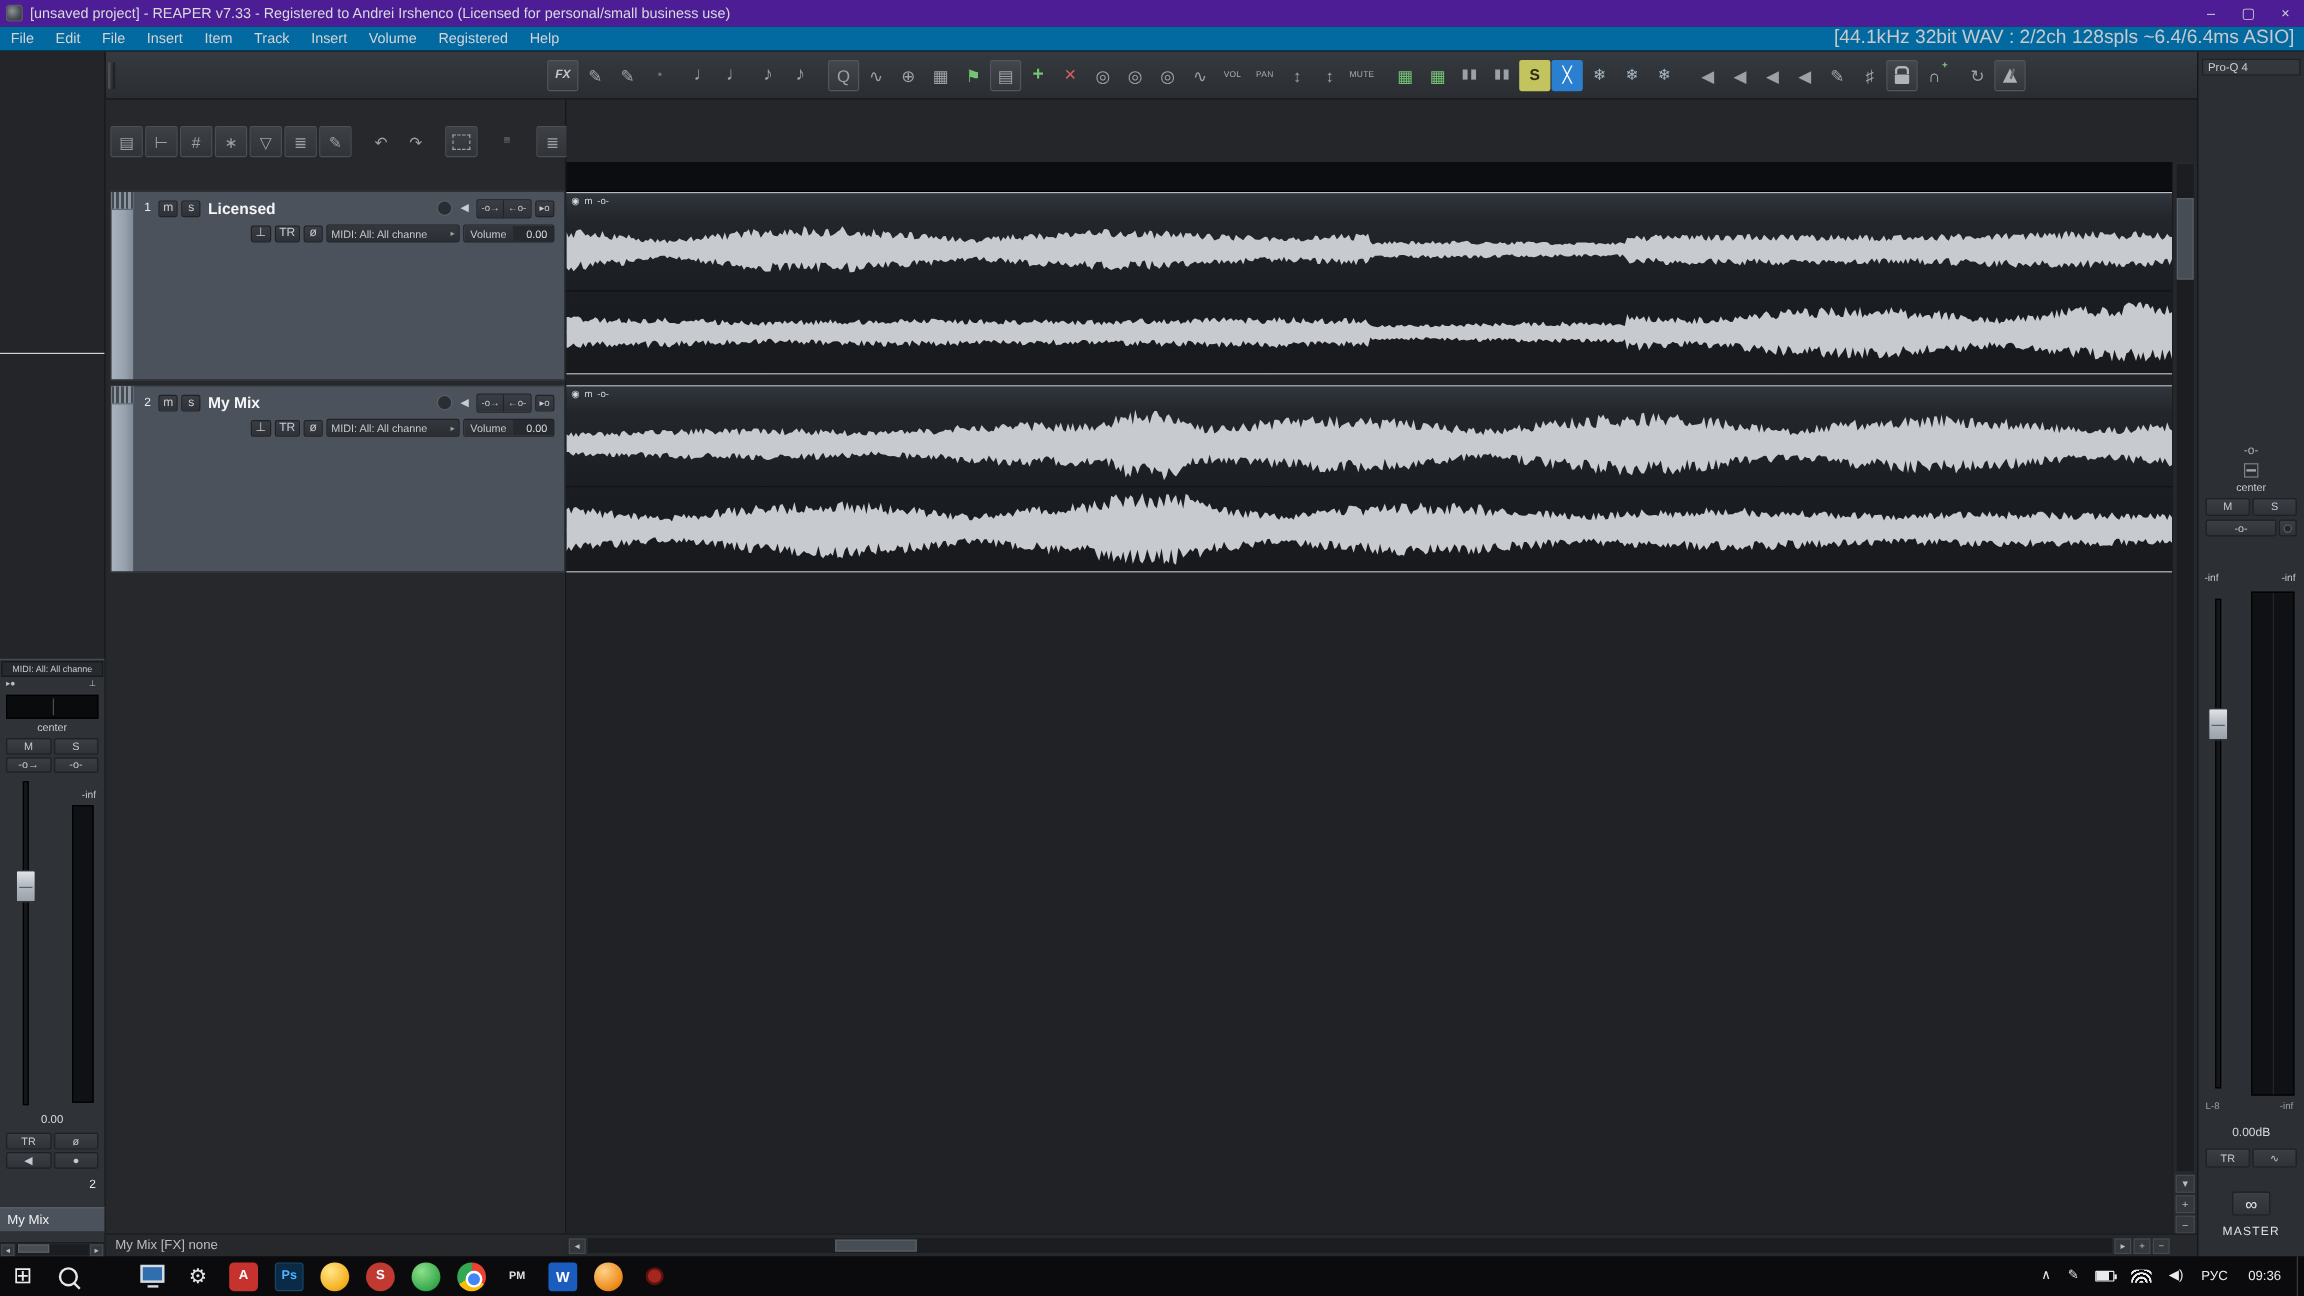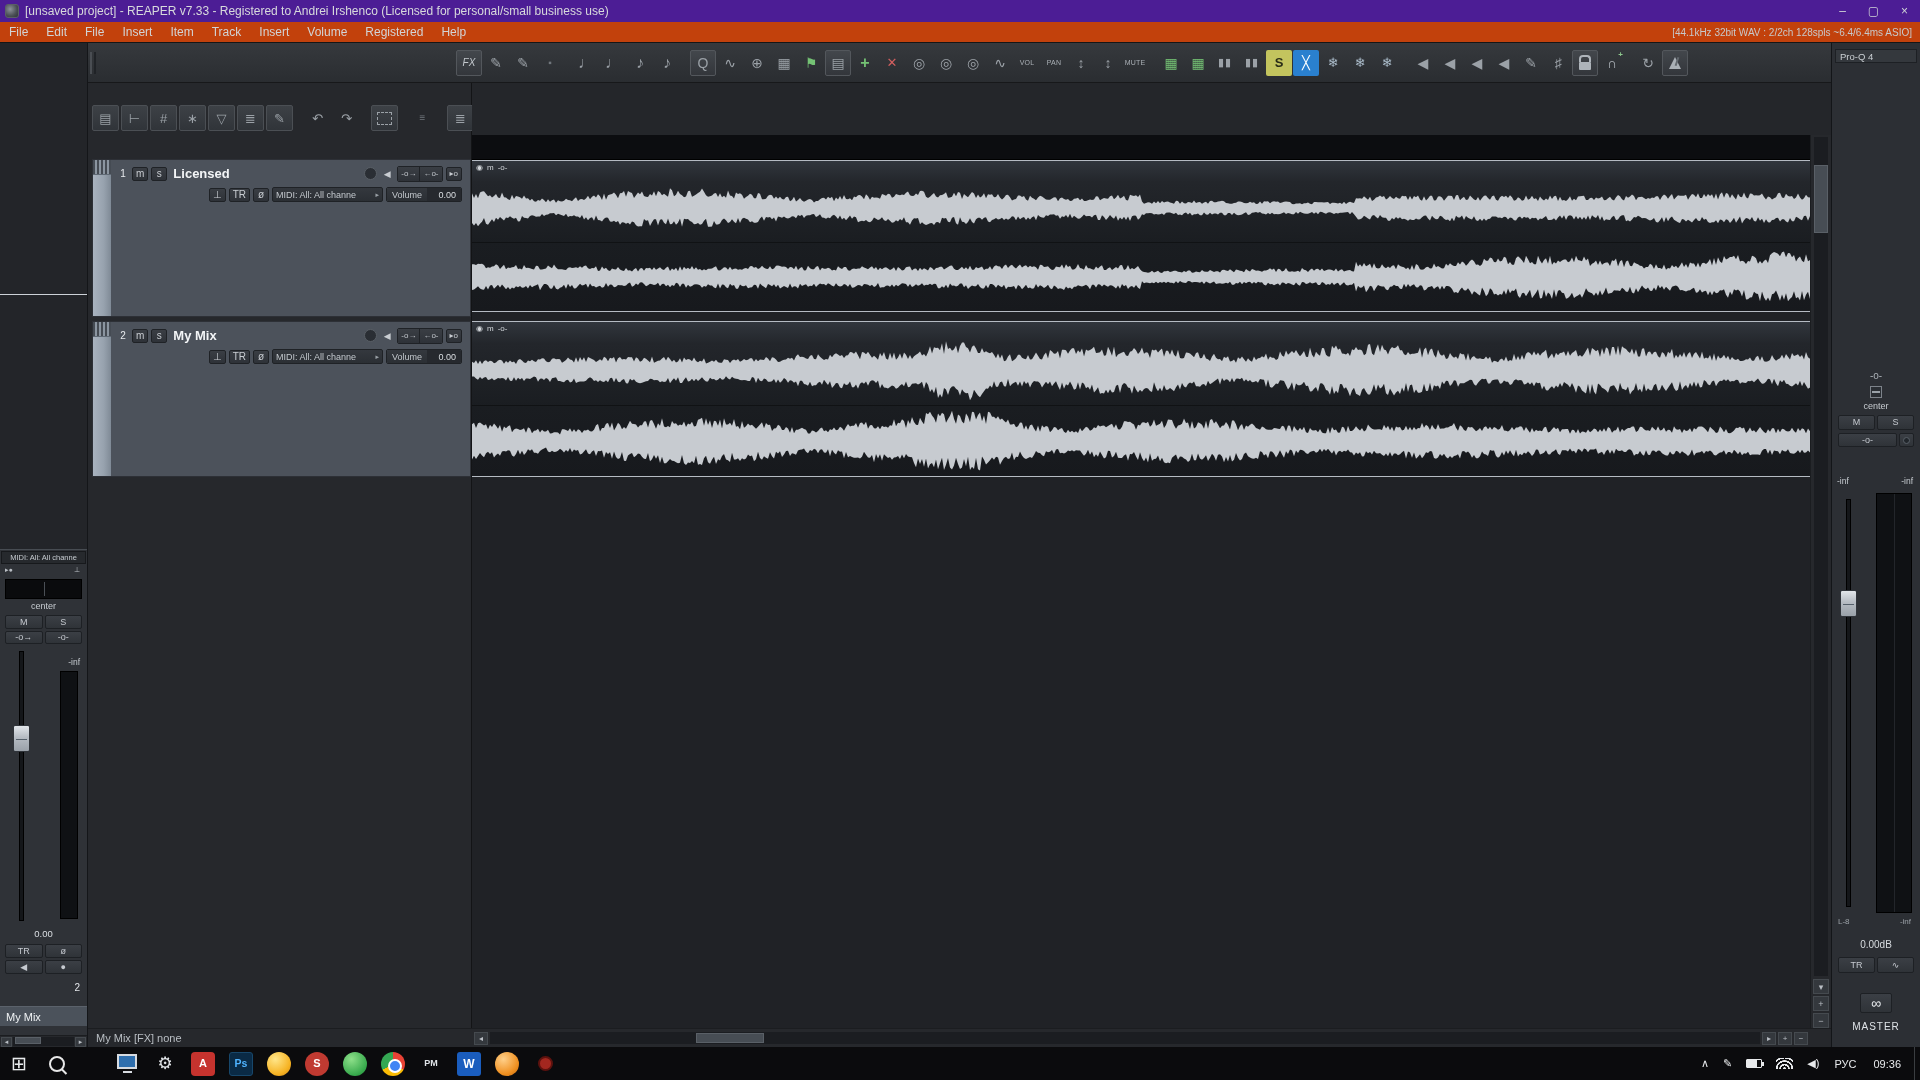--- a/index.html
+++ b/index.html
@@ -7,40 +7,40 @@
   body{position:relative;background:#1b1c1e;font-family:"Liberation Sans","DejaVu Sans",sans-serif;color:#c9ccd0;font-size:12px}
 
   
   #titlebar{position:absolute;left:0;top:0;width:1920px;height:22px;background:#4c1d95;display:flex;align-items:center;font-size:12px;color:#d8dadc;z-index:6}
   .reaper-logo{width:14px;height:14px;margin:0 6px 0 5px;border-radius:3px;background:radial-gradient(circle at 35% 35%,#8d939a,#4a4f55 60%,#2e3237);border:1px solid #5a6066;flex:none}
   .tb-title{white-space:nowrap;overflow:hidden}
   .win-buttons{margin-left:auto;display:flex;height:100%}
   .win-btn{width:31px;height:100%;display:flex;align-items:center;justify-content:center;font-size:12px;color:#cfd3d6}
 
   
-  #menubar{position:absolute;left:0;top:22px;width:1920px;height:21px;background:#c2410c;border-bottom:1px solid #151617;display:flex;align-items:center;z-index:5}
+  #menubar{position:absolute;left:0;top:22px;width:1920px;height:21px;background:#0369a1;border-bottom:1px solid #151617;display:flex;align-items:center;z-index:5}
   .menu-item{padding:0 9px;height:100%;display:flex;align-items:center;color:#d2d4d6}
-  .audio-status{margin-left:auto;padding-right:8px;font-size:10px;color:#c7c9cb;white-space:nowrap}
+  .audio-status{margin-left:auto;padding-right:8px;font-size:16px;color:#c7c9cb;white-space:nowrap}
 
   
   #toolbar{position:absolute;left:88px;top:43px;width:1743px;height:40px;background:linear-gradient(#36393d,#2a2d31);border-bottom:1px solid #17181a;display:flex;align-items:center}
   .toolbar-grip{width:6px;height:22px;margin-left:2px;border-left:2px solid #4a4e53;border-right:2px solid #202327;flex:none}
   .tb-icons{display:flex;align-items:center;margin-left:360px;gap:1px}
   .tb-icon{width:26px;height:26px;display:flex;align-items:center;justify-content:center;font-size:14px;color:#9ba1a7;position:relative;flex:none;line-height:1}
   .tb-icon.gap{margin-left:9px}
   .tb-icon.boxed{background:linear-gradient(#43474c,#33363b);border:1px solid #53575c;border-radius:2px}
   .tb-icon.green{color:#74c274}
   .tb-icon.red{color:#d25f5f;font-size:13px}
   .tb-icon.dim{color:#70767c;font-size:10px}
   .tb-icon.olive{background:#c3c45e;color:#2a2d18;font-weight:bold;border-radius:2px;font-size:13px}
   .tb-icon.blue{background:#2a80cf;color:#fff;border-radius:2px;font-size:13px}
   .tb-icon.snow{color:#a9bac8;font-size:13px}
   .tb-icon.tinylabel{font-size:7px;color:#aab0b6;letter-spacing:.2px}
   .tb-icon.bignote{font-size:16px}
-  .tb-icon.fxfont{font-size:10px;font-weight:normal;font-style:italic;color:#c3c8cd}
+  .tb-icon.fxfont{font-size:10px;font-weight:bold;font-style:italic;color:#c3c8cd}
   .tb-icon.plusfont{font-size:16px;font-weight:bold}
   .tb-icon.meterfont{font-size:11px;letter-spacing:1px}
   .tb-icon.lock{flex-direction:column}
   .tb-icon.lock::before{content:"";width:8px;height:5px;border:2px solid #aeb4ba;border-bottom:none;border-radius:4px 4px 0 0}
   .tb-icon.lock::after{content:"";width:12px;height:8px;background:#aeb4ba;border-radius:1px}
   .tb-icon.metro::before{content:"";width:0;height:0;border-left:6px solid transparent;border-right:6px solid transparent;border-bottom:12px solid #aab0b6}
   .tb-icon.metro::after{content:"";position:absolute;width:2px;height:9px;background:#63696f;left:13px;top:6px;transform:rotate(18deg)}
   .tb-icon.magnet{font-weight:bold;color:#b3b9bf}
   .tb-icon.magnet::after{content:"+";position:absolute;right:2px;top:1px;font-size:8px;color:#8cc78c}
   .tb-icon.dashedbox::before{content:"";width:13px;height:11px;border:1px dashed #9ba1a7}

